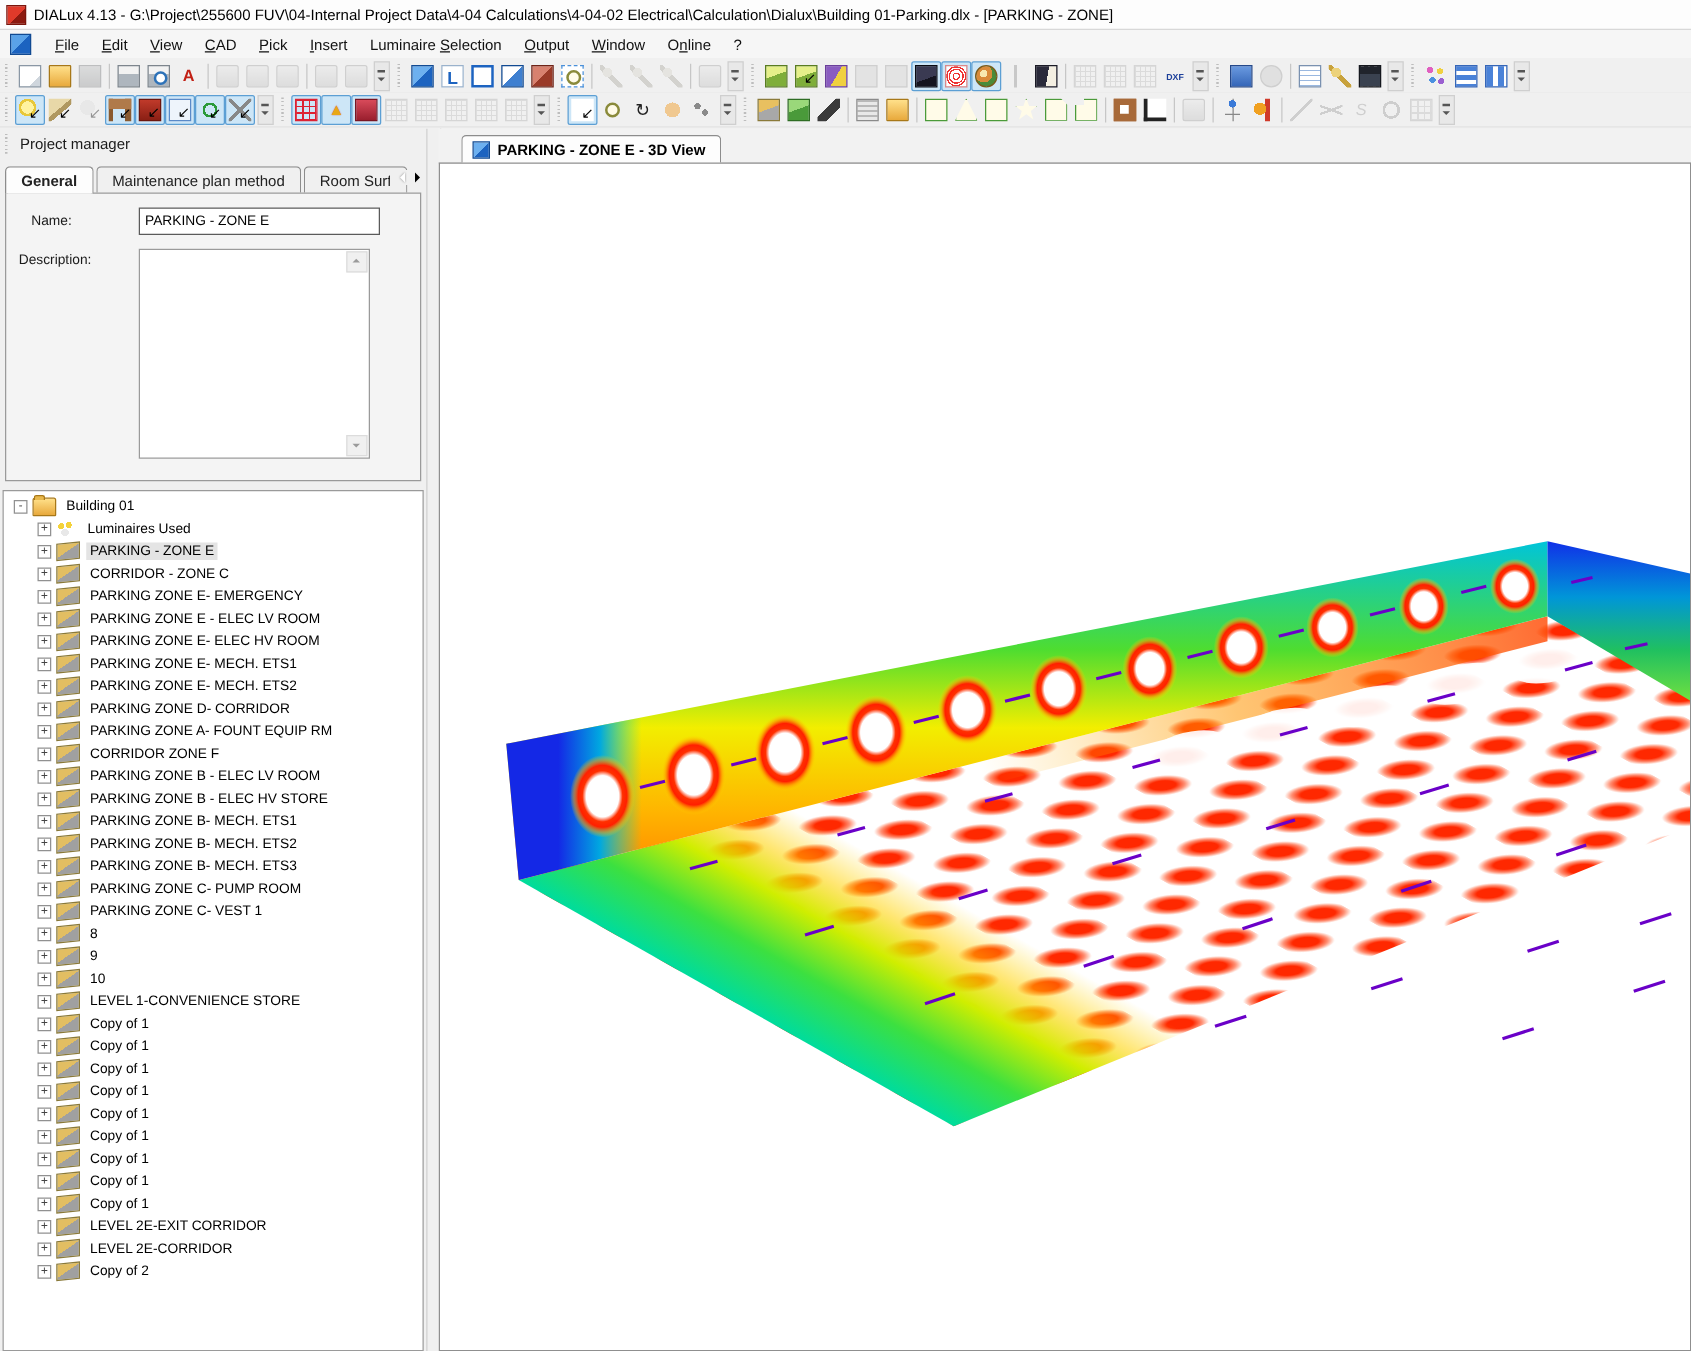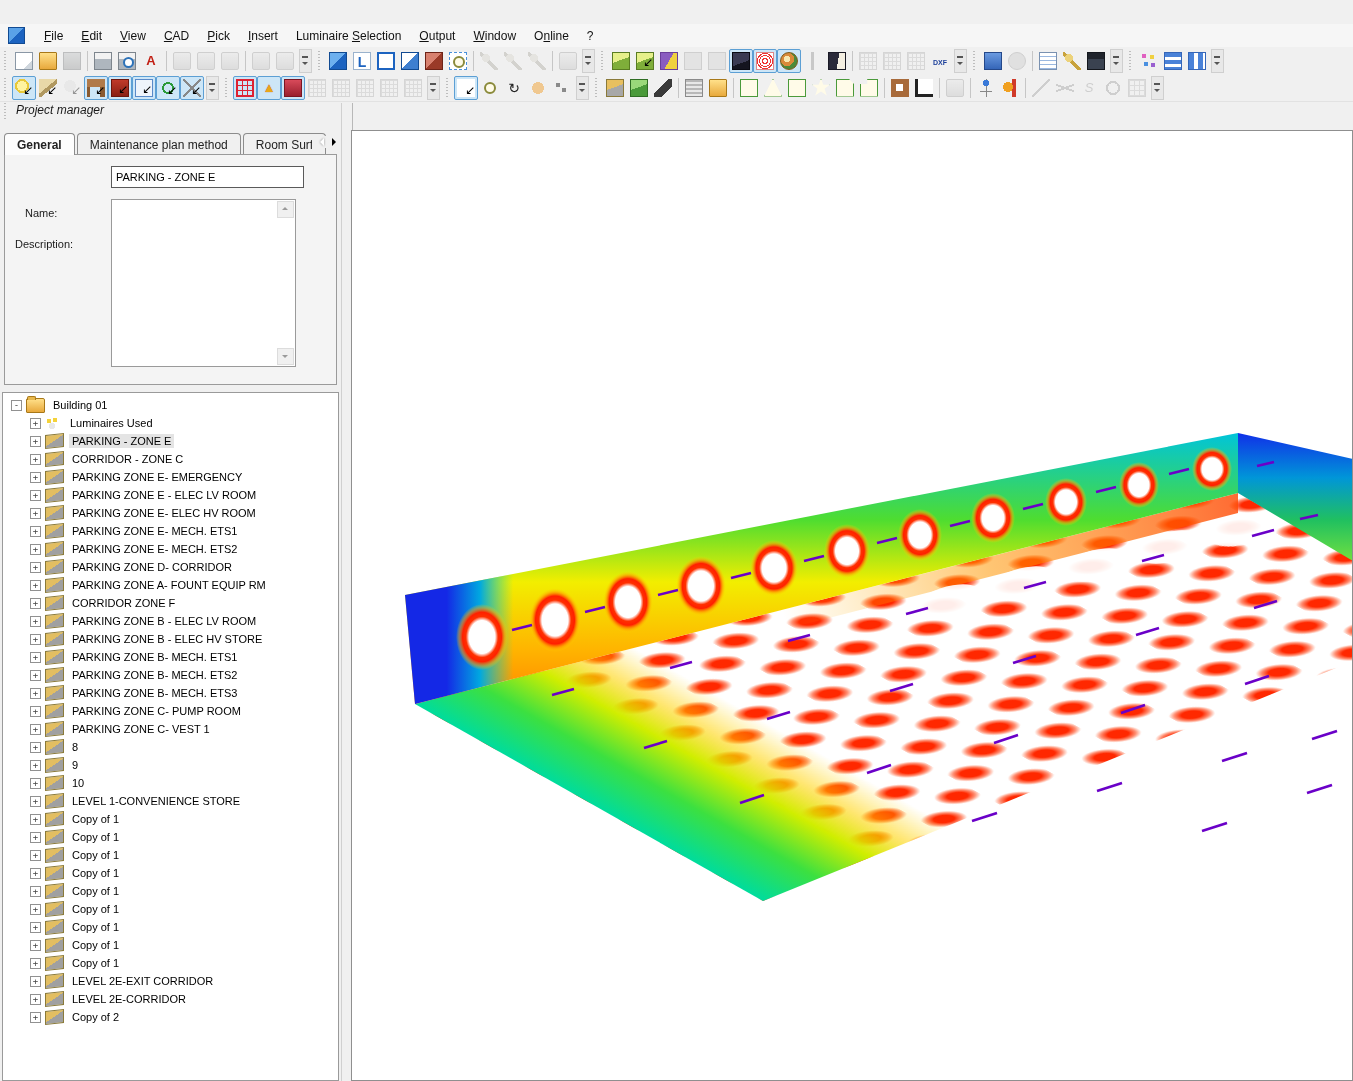--- a/index.html
+++ b/index.html
@@ -96,32 +96,32 @@
   [data-icon="corner-insert"]{border-left:3px solid #222;border-bottom:3px solid #222;background:#fff;}
   [data-icon="scene-tree"]{background:radial-gradient(circle at 9px 4px,#3a7ad8 0 3px,transparent 3px),linear-gradient(#888 0 0) center/1px 100% no-repeat,linear-gradient(#888 0 0) center 12px/12px 1px no-repeat;}
   [data-icon="lamp-orange"]{background:radial-gradient(circle at 7px 8px,#f0a020 0 5px,transparent 5px),linear-gradient(90deg,transparent 0 11px,#d03a2a 11px 15px,transparent 15px);}
   [data-icon="draw-line"]{background:linear-gradient(135deg,transparent 0 46%,#999 46% 54%,transparent 54%);}
   [data-icon="draw-poly"]{background:linear-gradient(160deg,transparent 0 46%,#999 46% 54%,transparent 54%),linear-gradient(20deg,transparent 0 46%,#999 46% 54%,transparent 54%);}
   [data-icon="draw-curve"]::after{content:"S";color:#999;font-size:13px;font-style:italic;}
   [data-icon="draw-circle"]{background:radial-gradient(circle,transparent 0 5px,#999 5px 7px,transparent 7px);}
   [data-icon="draw-grid"]{background:repeating-linear-gradient(#bbb 0 1px,transparent 1px 5px),repeating-linear-gradient(90deg,#bbb 0 1px,transparent 1px 5px);border:1px solid #aaa;}
 
   
-  .pm-caption{position:absolute;left:0;top:103px;width:345px;height:24px;display:flex;font-size:12px;color:#1a1a1a;background:#f0f0f0;font-style:italic;}
+  .pm-caption{position:absolute;left:0;top:103px;width:345px;height:24px;display:flex;align-items:center;font-size:12px;color:#1a1a1a;background:#f0f0f0;}
   .pm-grip{width:4px;height:16px;margin:0 8px 0 4px;background:repeating-linear-gradient(#bdbdbd 0 1px,transparent 1px 3px);background-size:2px 100%;background-repeat:repeat-y;}
   .tabstrip{position:absolute;left:4px;top:130px;width:334px;height:25px;display:flex;align-items:flex-end;}
   .tab{font-size:12px;padding:4px 12px 3px;border:1px solid #8c8c8c;border-bottom:none;border-radius:4px 4px 0 0;background:#f0f0f0;color:#222;margin-right:2px;white-space:nowrap;}
   .tab.active{background:#fdfdfd;font-weight:bold;position:relative;z-index:2;}
   .tab.clip{max-width:74px;overflow:hidden;text-overflow:clip;}
   .tab-arrows{position:absolute;right:-2px;top:6px;display:flex;gap:4px;background:#f0f0f0;padding-left:2px;}
   .ta{width:11px;height:12px;position:relative;}
   .ta.left::after{content:"";position:absolute;left:2px;top:2px;border:4px solid transparent;border-right-color:#fff;filter:drop-shadow(0 0 1px #888);}
   .ta.right::after{content:"";position:absolute;left:3px;top:2px;border:4px solid transparent;border-left-color:#000;}
   .tabpage{position:absolute;left:4px;top:154px;width:333px;height:231px;border:1px solid #9a9a9a;background:#f4f4f4;box-sizing:border-box;}
-  .fld-label{position:absolute;font-size:11px;color:#1a1a1a;margin-top:36px;}
+  .fld-label{position:absolute;font-size:11px;color:#1a1a1a;}
   .name-input{position:absolute;left:106px;top:11px;width:183px;height:20px;border:1px solid #5a5a5a;background:#fff;font-size:11px;font-family:"Liberation Sans",sans-serif;padding:0 4px;box-sizing:content-box;}
   .desc-box{position:absolute;left:106px;top:44px;width:185px;height:168px;border:1px solid #9a9a9a;background:#fff;box-sizing:border-box;}
   .desc-scroll-up,.desc-scroll-down{position:absolute;right:1px;width:15px;height:15px;background:#f0f0f0;border:1px solid #dcdcdc;}
   .desc-scroll-up{top:1px;}
   .desc-scroll-down{bottom:1px;}
   .desc-scroll-up::after{content:"";position:absolute;left:4px;top:5px;border:3.5px solid transparent;border-bottom-color:#9a9a9a;border-top:none;}
   .desc-scroll-down::after{content:"";position:absolute;left:4px;top:6px;border:3.5px solid transparent;border-top-color:#9a9a9a;border-bottom:none;}
 
   
   .treebox{position:absolute;left:2px;top:392px;width:337px;height:689px;border:1px solid #9a9a9a;background:#fff;box-sizing:border-box;overflow:hidden;padding-top:3px;}
@@ -143,20 +143,24 @@
   .doctab{display:flex;align-items:center;gap:6px;margin-left:18px;padding:4px 12px 4px 8px;background:#fdfdfd;border:1px solid #8c8c8c;border-bottom:none;border-radius:4px 4px 0 0;font-size:12px;font-weight:bold;position:relative;top:1px;}
   .doctab .icn{width:14px;height:14px;}
   .viewport{position:absolute;left:351px;top:130px;width:1002px;height:951px;background:#fff;border:1px solid #8f8f8f;box-sizing:border-box;}
   .viewport svg{display:block;}
 </style>
 </head>
 <body>
 
 <div id="app">
 
+  <div class="titlebar">
+    <div class="app-icon"></div>
+    <div class="title-text">DIALux 4.13 - G:\Project\255600 FUV\04-Internal Project Data\4-04 Calculations\4-04-02 Electrical\Calculation\Dialux\Building 01-Parking.dlx - [PARKING - ZONE]</div>
+  </div>
 
   <div class="menubar">
     <div class="mdi-cube"></div>
     <div style="display:flex">
         <span class="mi"><u>F</u>ile</span>
         <span class="mi"><u>E</u>dit</span>
         <span class="mi"><u>V</u>iew</span>
         <span class="mi"><u>C</u>AD</span>
         <span class="mi"><u>P</u>ick</span>
         <span class="mi"><u>I</u>nsert</span>
@@ -658,20 +662,26 @@
       </div>
       <div class="trow" style="padding-left: 27px;">
         <span class="texp">+</span>
         <span class="ticn" data-icon="t-room"></span>
         <span class="tlabel">Copy of 2</span>
       </div>
     </div>
 
   <div class="vsplit"></div>
 
+  <div class="docstrip">
+    <div class="doctab">
+      <span class="icn" data-icon="doc-cube"></span>
+      <span>PARKING - ZONE E - 3D View</span>
+    </div>
+  </div>
 
   <div class="viewport">
     <svg width="1000" height="949" viewBox="0 0 1000 949">
       <defs>
         <linearGradient id="wallV" x1="0" y1="0" x2="0" y2="1">
           <stop offset="0" stop-color="#00c4da"></stop>
           <stop offset="0.32" stop-color="#4edd30"></stop>
           <stop offset="0.55" stop-color="#f2ee00"></stop>
           <stop offset="0.8" stop-color="#ffb400"></stop>
           <stop offset="1" stop-color="#ff8400"></stop>

